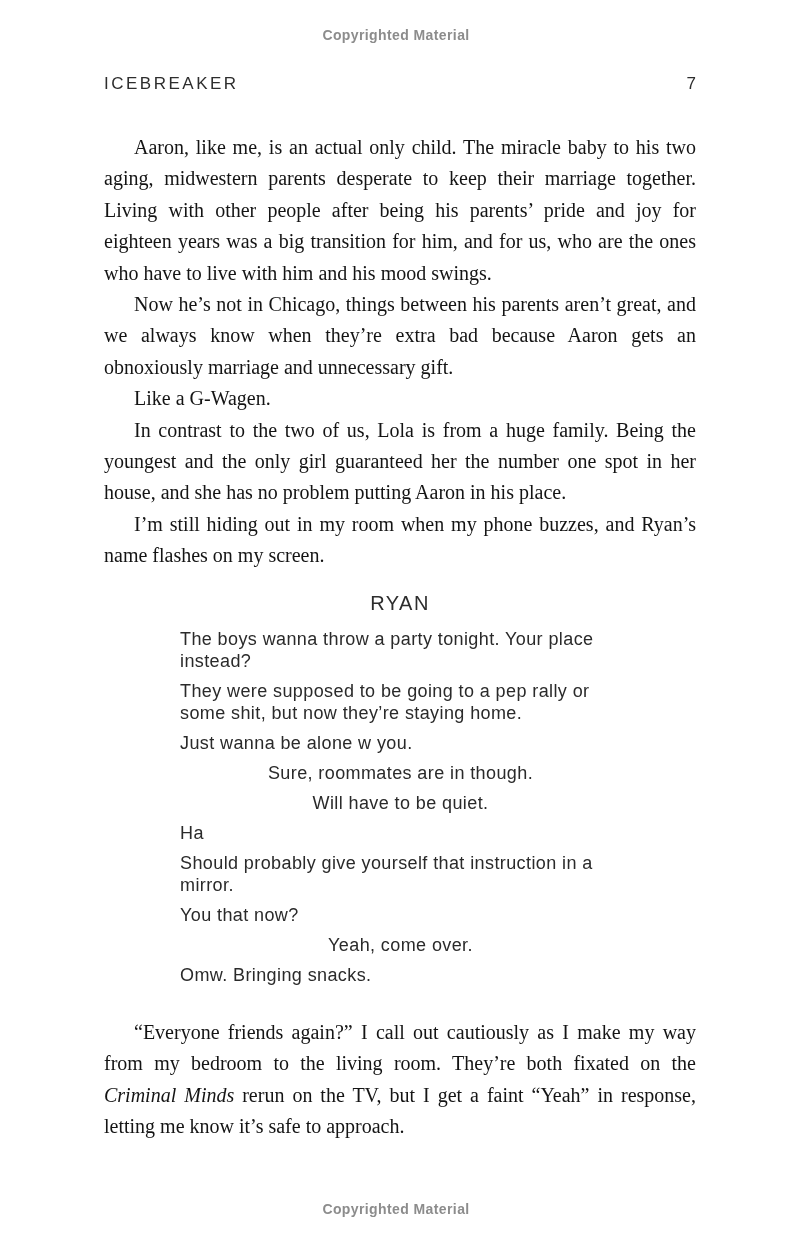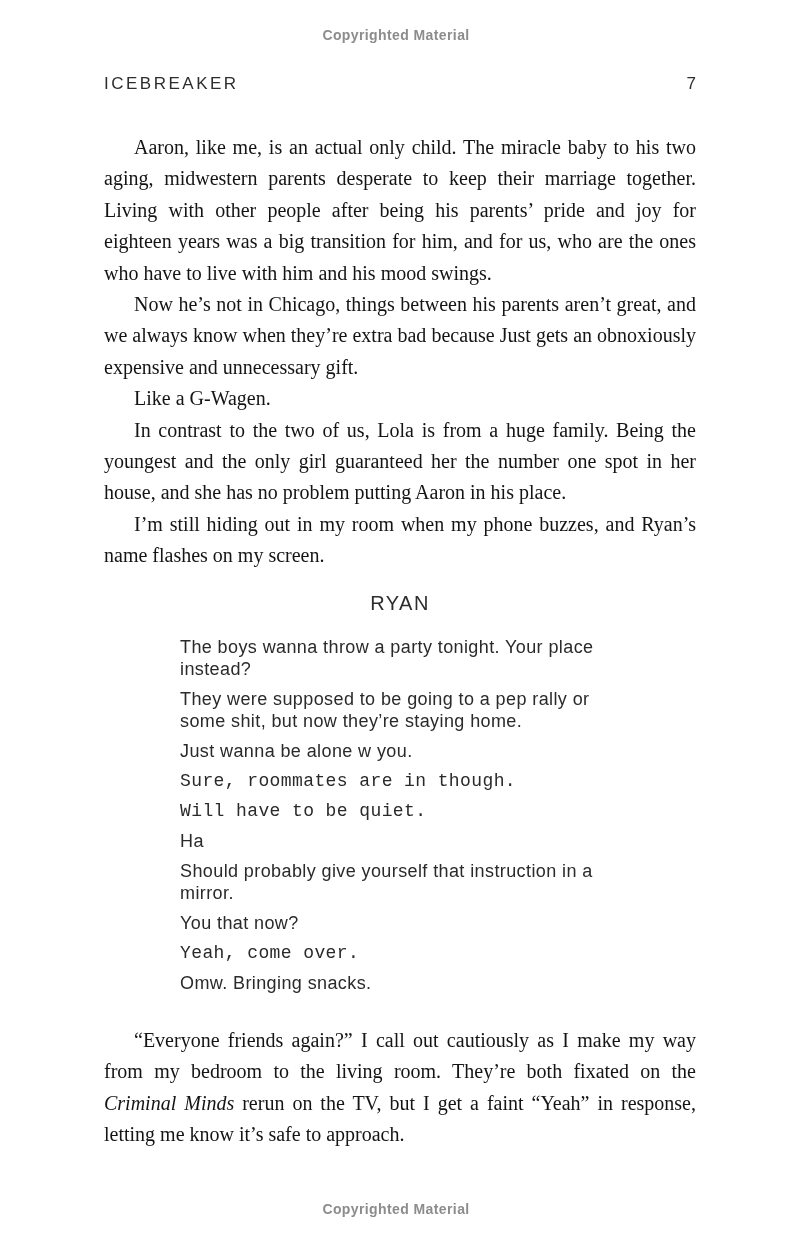--- a/index.html
+++ b/index.html
@@ -74,49 +74,49 @@
   .sender {
     text-align: center;
     font-size: 20px;
     line-height: 25px;
     letter-spacing: 1.5px;
     color: var(--heading, #2d2d2d);
   }
   .thread {
     margin-left: 76px;
     width: 441px;
-    margin-top: 20px;
+    margin-top: 12px;
   }
   .msg {
     font-size: 18px;
     line-height: 22px;
     letter-spacing: 0.4px;
     margin-bottom: 8px;
   }
-  .msg.right { text-align: left; font-family: Liberation Mono, monospace; }
+  .msg.right { text-align: center; }
   .msg:last-child { margin-bottom: 0; }
 
   .closing { margin-top: 31px; font-family: Liberation Serif, serif; }
 </style>
 </head>
 <body style="--paper: #ffffff; --text: #141414; --heading: #2d2d2d; --message: #2a2a2a; --muted: #8c8c8c;">
 
 <div class="page">
 
   <div class="copyright top">Copyrighted Material</div>
 
   <div class="header">
     <span class="running-head">ICEBREAKER</span>
     <span class="page-num">7</span>
   </div>
 
   <div class="content">
 
     <p class="par">Aaron, like me, is an actual only child. The miracle baby to his two aging, midwestern parents desperate to keep their marriage together. Living with other people after being his parents’ pride and joy for eighteen years was a big transition for him, and for us, who are the ones who have to live with him and his mood swings.</p>
-    <p class="par">Now he’s not in Chicago, things between his parents aren’t great, and we always know when they’re extra bad because Just gets an obnoxiously expensive and unnecessary gift.</p>
+    <p class="par">Now he’s not in Chicago, things between his parents aren’t great, and we always know when they’re extra bad because Aaron gets an obnoxiously marriage and unnecessary gift.</p>
     <p class="par">Like a G-Wagen.</p>
     <p class="par">In contrast to the two of us, Lola is from a huge family. Being the youngest and the only girl guaranteed her the number one spot in her house, and she has no problem putting Aaron in his place.</p>
     <p class="par">I’m still hiding out in my room when my phone buzzes, and Ryan’s name flashes on my screen.</p>
 
     <div class="msg-section">
       <div class="sender">RYAN</div>
       <div class="thread">
           <div class="msg left">The boys wanna throw a party tonight. Your place instead?</div>
           <div class="msg left">They were supposed to be going to a pep rally or some shit, but now they’re staying home.</div>
           <div class="msg left">Just wanna be alone w you.</div>

